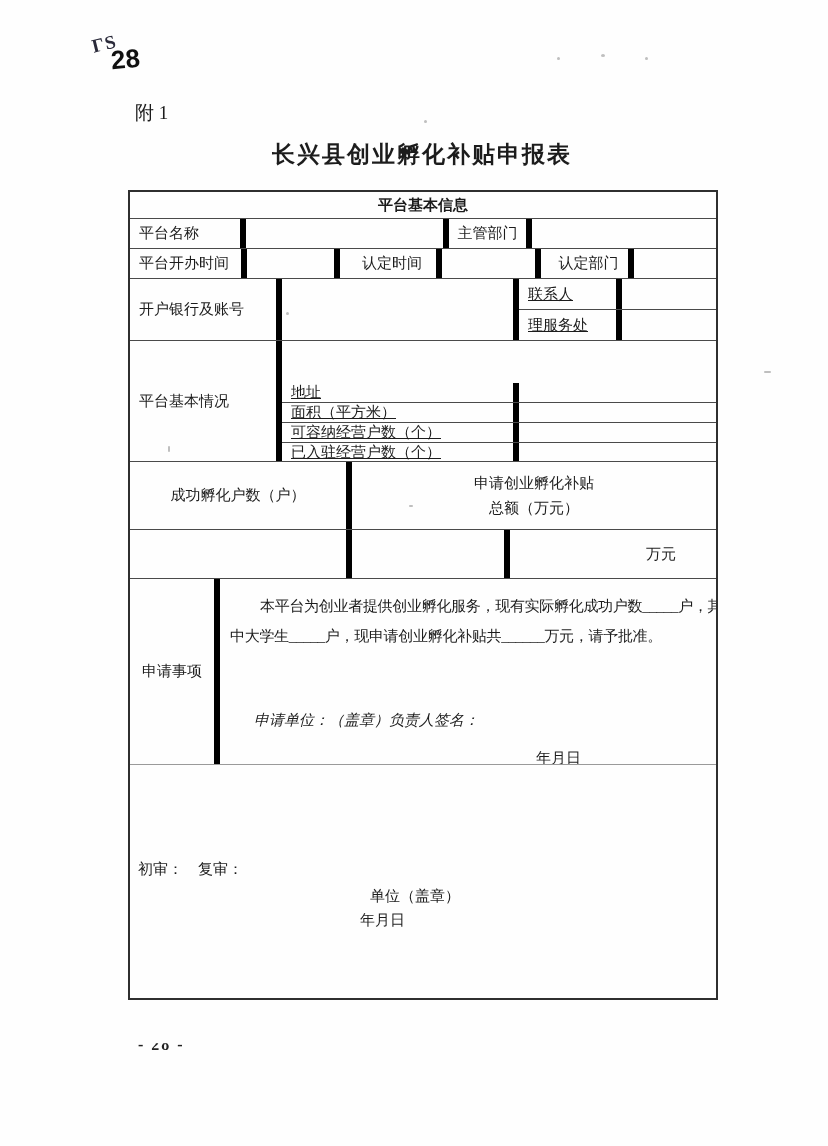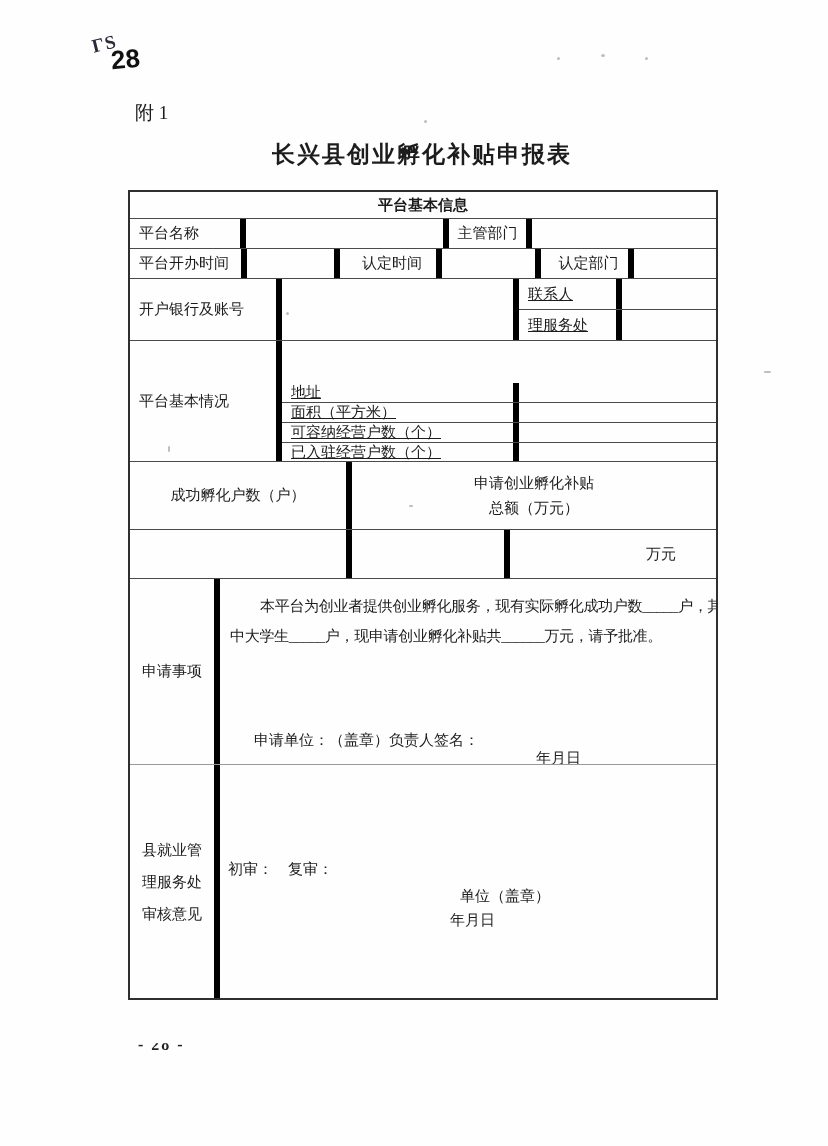--- a/index.html
+++ b/index.html
@@ -151,31 +151,26 @@
       </div>
     </div>
 
     <div class="row lightline" style="height:186px;">
       <div class="c center" style="width:90px;">申请事项</div>
       <div class="c last apply-content">
         <div class="apply-par">
           <div class="l1">本平台为创业者提供创业孵化服务，现有实际孵化成功户数_____户，其</div>
           <div>中大学生_____户，现申请创业孵化补贴共______万元，请予批准。</div>
         </div>
-        <div class="abs" style="left:34px; top:152px;">申请单位：（盖章）负责人签名：</div>
+        <div class="abs" style="left:34px; top:132px;font-style:italic;">申请单位：（盖章）负责人签名：</div>
         <div class="abs" style="left:316px; top:170px;">年月日</div>
       </div>
     </div>
 
     <div class="row noline" style="flex:1;">
-      <div class="c review-label" style="width:90px;">
-        <div>县就业管</div>
-        <div>理服务处</div>
-        <div>审核意见</div>
-      </div>
       <div class="c last apply-content">
         <div class="abs" style="left:8px; top:95px;">初审：　复审：</div>
         <div class="abs" style="left:240px; top:122px;">单位（盖章）</div>
         <div class="abs" style="left:230px; top:146px;">年月日</div>
       </div>
     </div>
 
   </div>
 
   <div class="pagenum">

